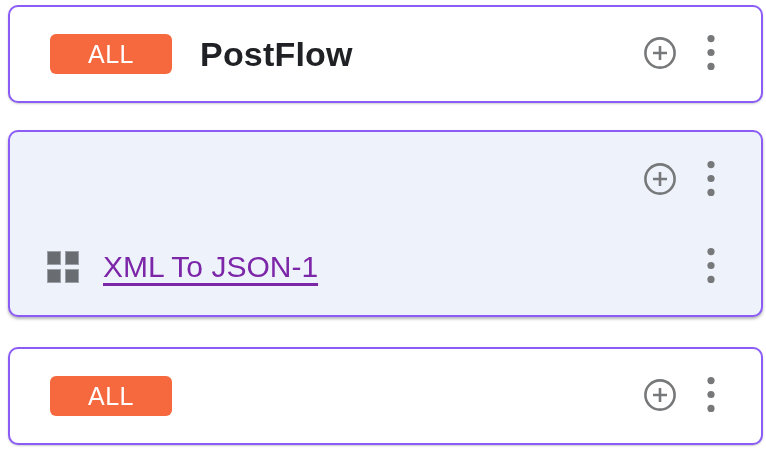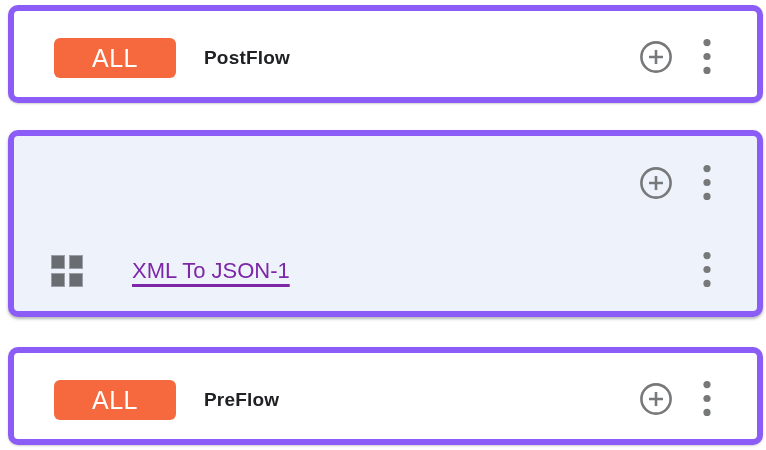--- a/index.html
+++ b/index.html
@@ -2,58 +2,58 @@
 <html><head>
 <meta charset="utf-8">
 <style>
   * { margin:0; padding:0; box-sizing:border-box; }
   html,body { width:766px; height:450px; background:#ffffff;
               font-family:"Liberation Sans", sans-serif; overflow:hidden; }
   .stage { position:relative; width:766px; height:450px; }
 
   .card {
     position:absolute; left:8px; width:755px;
-    border:6px solid #8b5cf6; border-radius:10px;
+    border:2px solid #8b5cf6; border-radius:10px;
     background:#ffffff;
     box-shadow:0 1px 2px rgba(60,64,67,0.25);
   }
   .card-postflow { top:5px;   height:98px; }
   .card-cond     { top:130px; height:187px; box-shadow:0 2px 3px rgba(60,64,67,0.38); }
   .card-preflow  { top:347px; height:98px; }
 
   .row { display:flex; align-items:center; padding:0 46px 0 40px; height:94px; }
   .card-cond .row-main { height:96px; }
   .row-step { display:flex; align-items:center; height:78px; padding:0 46px 0 37px; }
 
   .badge {
     width:122px; height:40px; border-radius:6px;
     display:flex; align-items:center; justify-content:center;
     color:#ffffff; font-size:25px; font-weight:500; letter-spacing:0.5px;
     flex:0 0 auto;
   }
   .title {
-    margin-left:28px; font-size:19px; font-weight:700;
+    margin-left:28px; font-size:34px; font-weight:700;
     color:#202124; letter-spacing:0.2px; white-space:nowrap;
   }
   .spacer { flex:1 1 auto; }
 
   .icon-btn {
     background:none; border:none; padding:0; cursor:pointer;
     display:flex; align-items:center; justify-content:center; flex:0 0 auto;
   }
   .kebab-btn { margin-left:30px; }
 
   .grid-icon {
     display:grid; grid-template-columns:14px 14px; grid-template-rows:14px 14px;
     gap:4px; width:32px; height:32px; flex:0 0 auto; cursor:grab;
   }
   .grid-icon span { background:#696d72; border:1px solid #9ba0a8; }
 
   .step-link {
-    margin-left:49px; font-size:22px; font-weight:400;
+    margin-left:24px; font-size:30px; font-weight:400;
     color:#7c26a8; text-decoration:underline;
     text-decoration-thickness:2.5px; text-underline-offset:6px;
     cursor:pointer; white-space:nowrap;
   }
 </style>
 </head>
 <body>
 
 <div class="stage">
 
@@ -120,21 +120,20 @@
             <circle cx="4" cy="32.4" r="3.6" fill="#76787a"></circle>
           </svg>
         </span>
       </button>
     </div>
   </div>
 
   <div class="card card-preflow">
     <div class="row">
       <span class="badge" style="background: rgb(246, 105, 62);">ALL</span>
-      <span class="title">PreFlow</span>
       <span class="spacer"></span>
       <button class="icon-btn">
         <span>
           <svg width="34" height="34" viewBox="0 0 34 34">
             <circle cx="17" cy="17" r="14.6" fill="none" stroke="#76787a" stroke-width="2.6"></circle>
             <path d="M17 10 V24 M10 17 H24" stroke="#76787a" stroke-width="2.6"></path>
           </svg>
         </span>
       </button>
       <button class="icon-btn kebab-btn">

